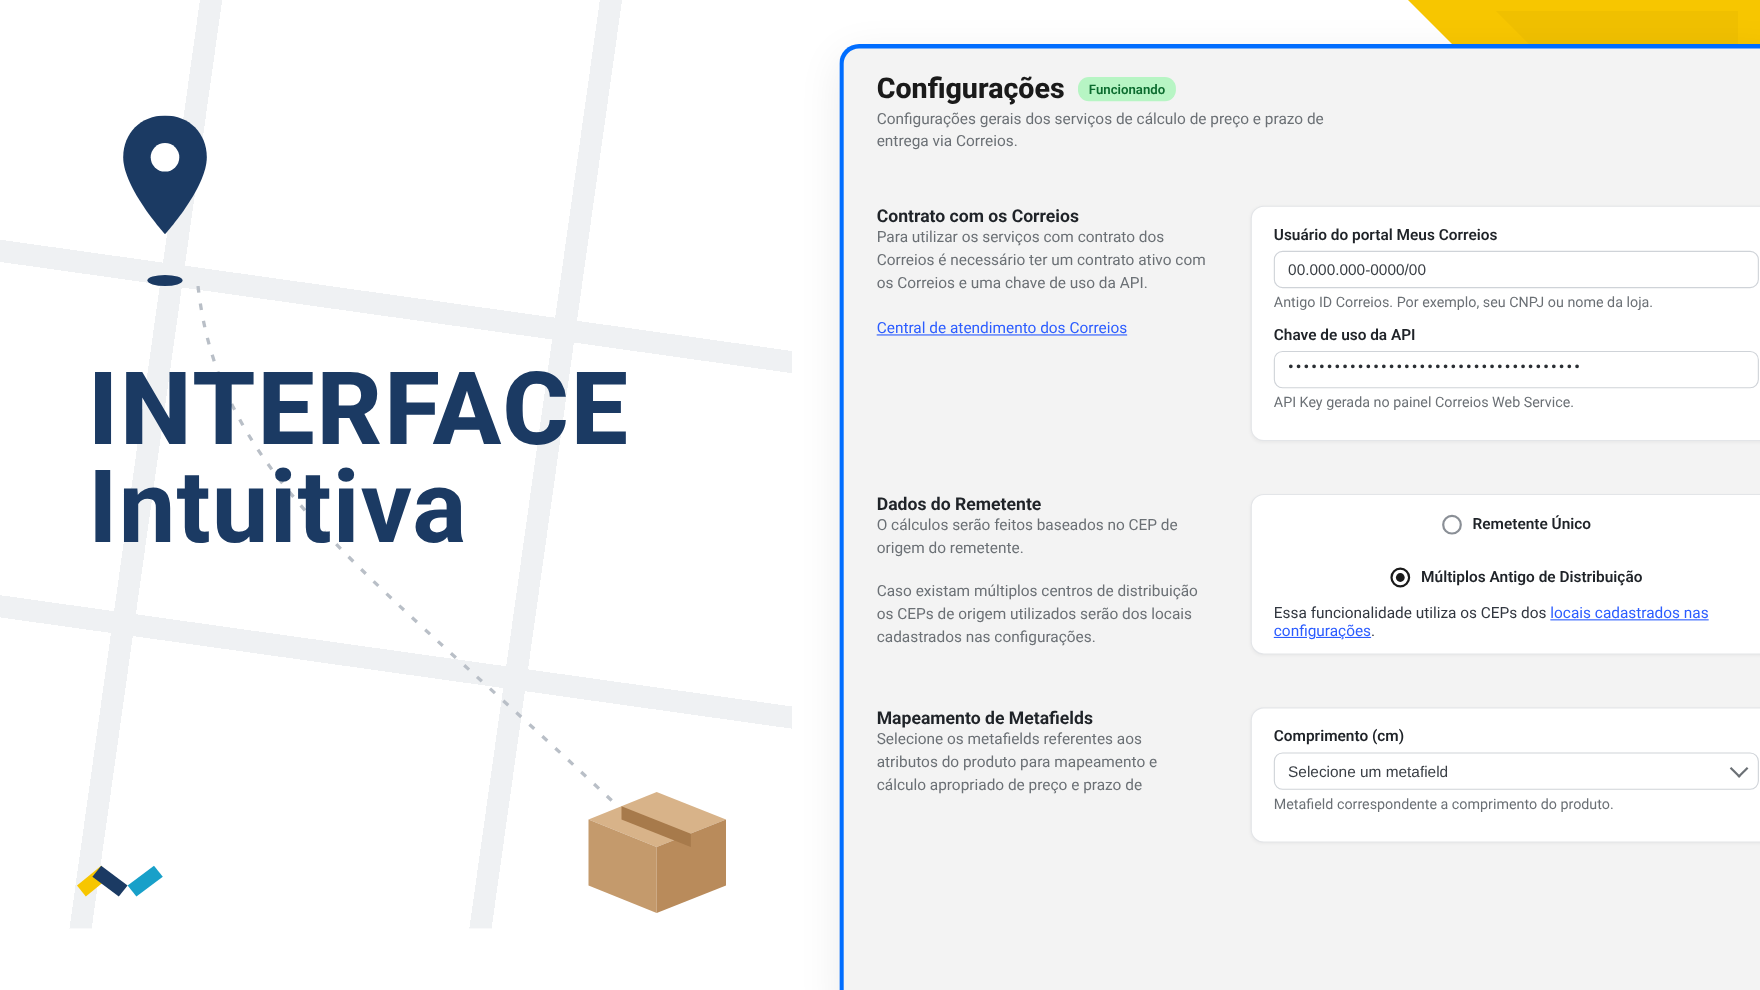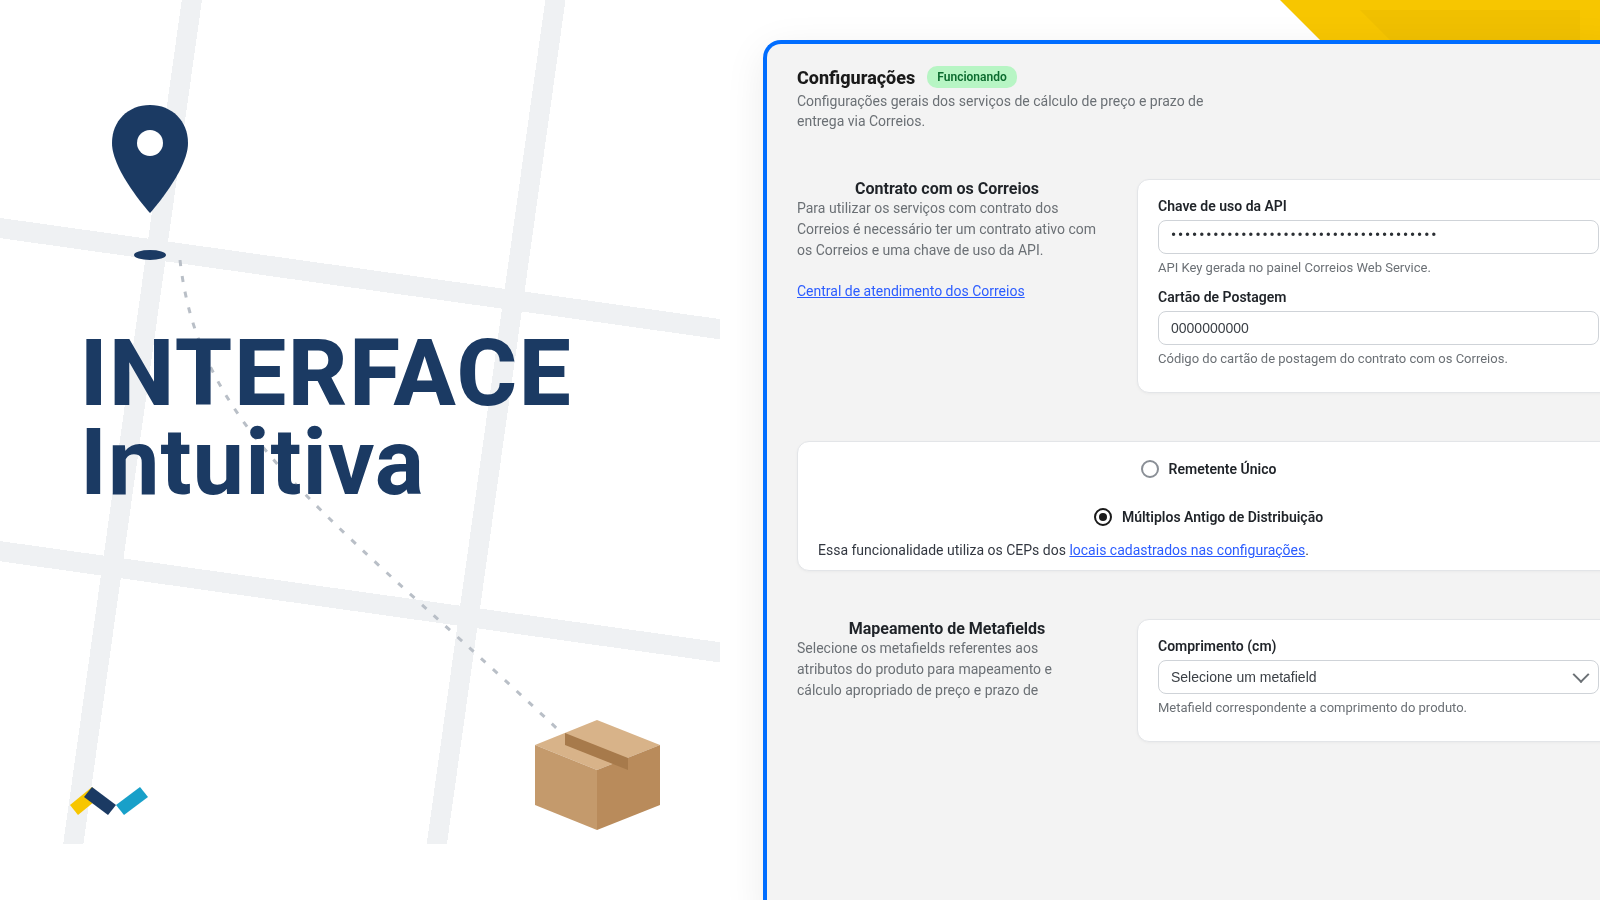--- a/index.html
+++ b/index.html
@@ -27,27 +27,27 @@
 
   
   .panel { position:absolute; left:763px; top:40px; right:-20px; bottom:-20px;
            border:4px solid #006dff; border-right:none; border-bottom:none;
            border-top-left-radius:18px; background:#f3f3f3; padding:22px 0 0 30px;
            box-shadow: 0 10px 40px rgba(0,0,0,.08);
   }
   .corner-yellow { position:absolute; right:0; top:0; width:320px; height:60px; }
 
   .panel-head { display:flex; align-items:center; gap:12px; }
-  .panel-title { font-size:18px; font-weight:800; color:#1a1a1a; }
+  .panel-title { font-size:26px; font-weight:800; color:#1a1a1a; }
   .status-badge { background:#b7f5c4; color:#0b6b2e; font-size:12px; padding:4px 10px; border-radius:10px; font-weight:600; }
   .panel-sub { color:#6b7075; font-size:14px; margin-top:4px; max-width:420px; line-height:1.4; }
 
   .section { display:flex; gap:40px; margin-top:48px; }
   .section-left { width:300px; }
-  .section-title { font-weight:700; color:#1f2328; font-size:16px;text-align:center; }
+  .section-title { font-weight:700; color:#1f2328; font-size:16px; }
   .section-desc { color:#6b7075; font-size:14px; margin-top:0; line-height:1.5; }
   .section-desc + .section-desc { margin-top:18px; }
   .link { color:#2b5cff; text-decoration:underline; font-size:14px; display:inline-block; margin-top:22px; cursor:pointer; }
   .inline-link { color:#2b5cff; text-decoration:underline; cursor:pointer; }
 
   .card { background:#ffffff; border:1px solid #e3e5e8; border-radius:12px; padding:18px 20px 12px; flex:1; min-width:440px; box-shadow:0 1px 3px rgba(0,0,0,.04); }
   .field { margin-bottom:14px; }
   .label { font-size:14px; color:#1f2328; font-weight:600; display:block; margin-bottom:6px; }
   .input { width:100%; height:34px; border:1px solid #cfd3d8; border-radius:8px; padding:0 12px; font-size:14px; color:#3a3f45; background:#fff; }
   .help { font-size:13px; color:#6b7075; margin-top:6px; }
@@ -114,33 +114,38 @@
     <div class="panel-sub">Configurações gerais dos serviços de cálculo de preço e prazo de entrega via Correios.</div>
 
     <div class="section">
       <div class="section-left">
         <div class="section-title">Contrato com os Correios</div>
         <div class="section-desc">Para utilizar os serviços com contrato dos Correios é necessário ter um contrato ativo com os Correios e uma chave de uso da API.</div>
         <a class="link">Central de atendimento dos Correios</a>
       </div>
       <div class="card">
         <div class="field">
+          <label class="label">Usuário do portal Meus Correios</label>
+          <input class="input" value="00.000.000-0000/00" style="">
+          <div class="help">Antigo ID Correios. Por exemplo, seu CNPJ ou nome da loja.</div>
+        </div>
+        <div class="field">
           <label class="label">Chave de uso da API</label>
           <div class="input api-dots">••••••••••••••••••••••••••••••••••••••</div>
           <div class="help">API Key gerada no painel Correios Web Service.</div>
-        </div>
-        <div class="field">
-          <label class="label">Cartão de Postagem</label>
-          <input class="input" value="0000000000" style="">
-          <div class="help">Código do cartão de postagem do contrato com os Correios.</div>
         </div>
       </div>
     </div>
 
     <div class="section">
+      <div class="section-left">
+        <div class="section-title">Dados do Remetente</div>
+        <div class="section-desc">O cálculos serão feitos baseados no CEP de origem do remetente.</div>
+        <div class="section-desc">Caso existam múltiplos centros de distribuição os CEPs de origem utilizados serão dos locais cadastrados nas configurações.</div>
+      </div>
       <div class="card">
         <div class="radio-row">
           <label class="radio">
             <span class="dot"></span>
             <span>Remetente Único</span>
           </label>
           <label class="radio selected">
             <span class="dot"></span>
             <span>Múltiplos Antigo de Distribuição</span>
           </label>

